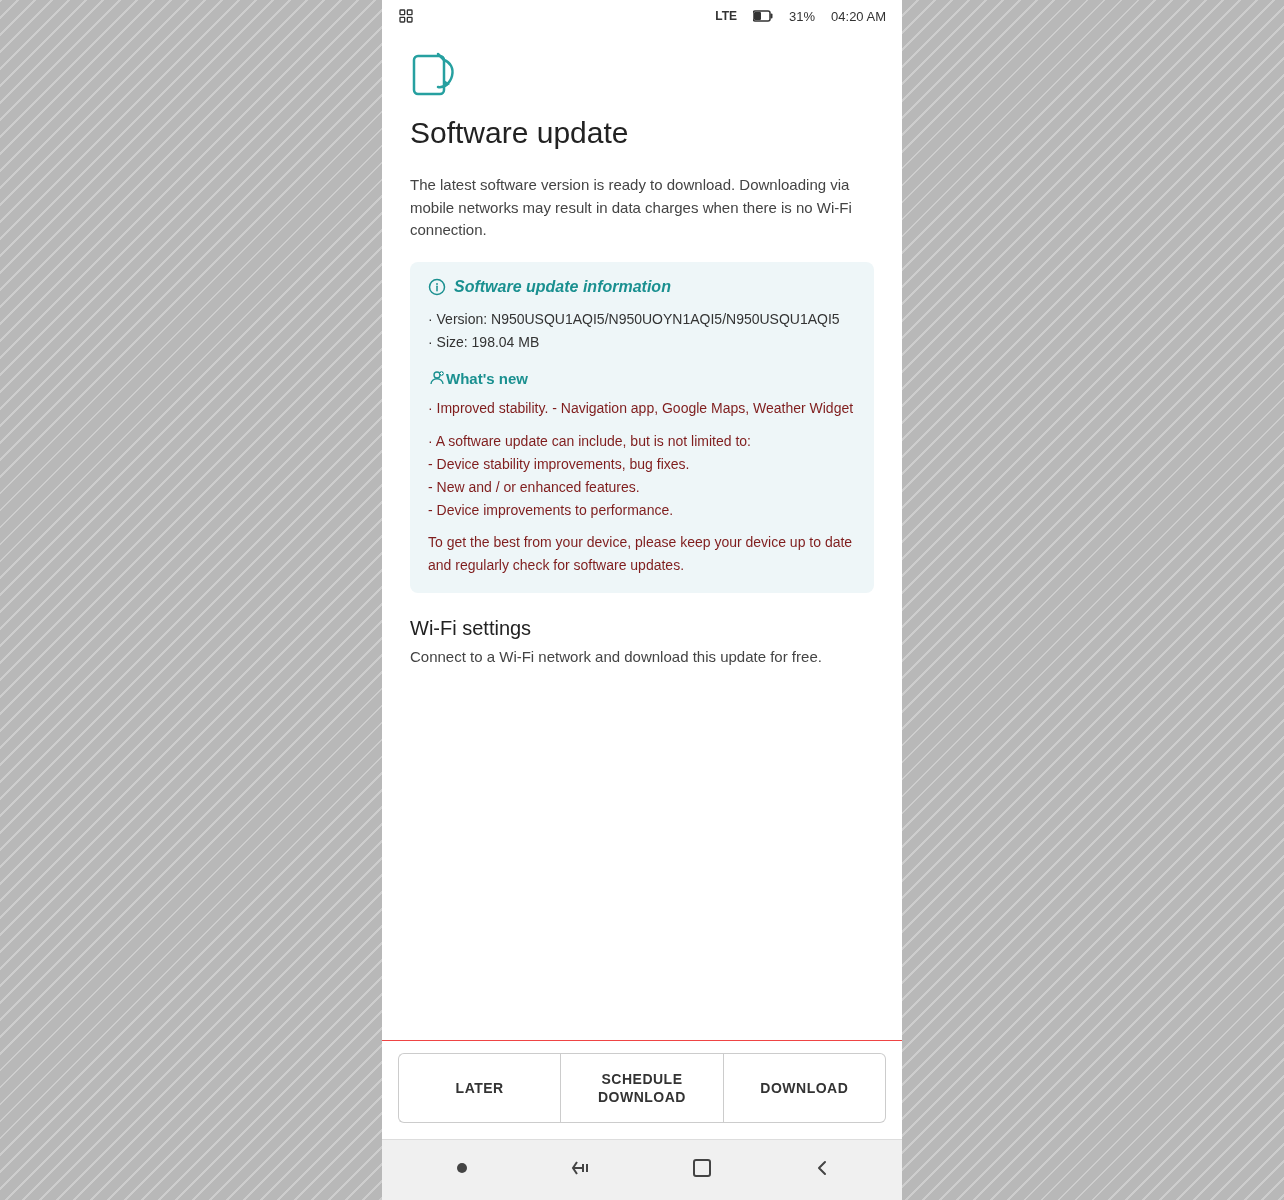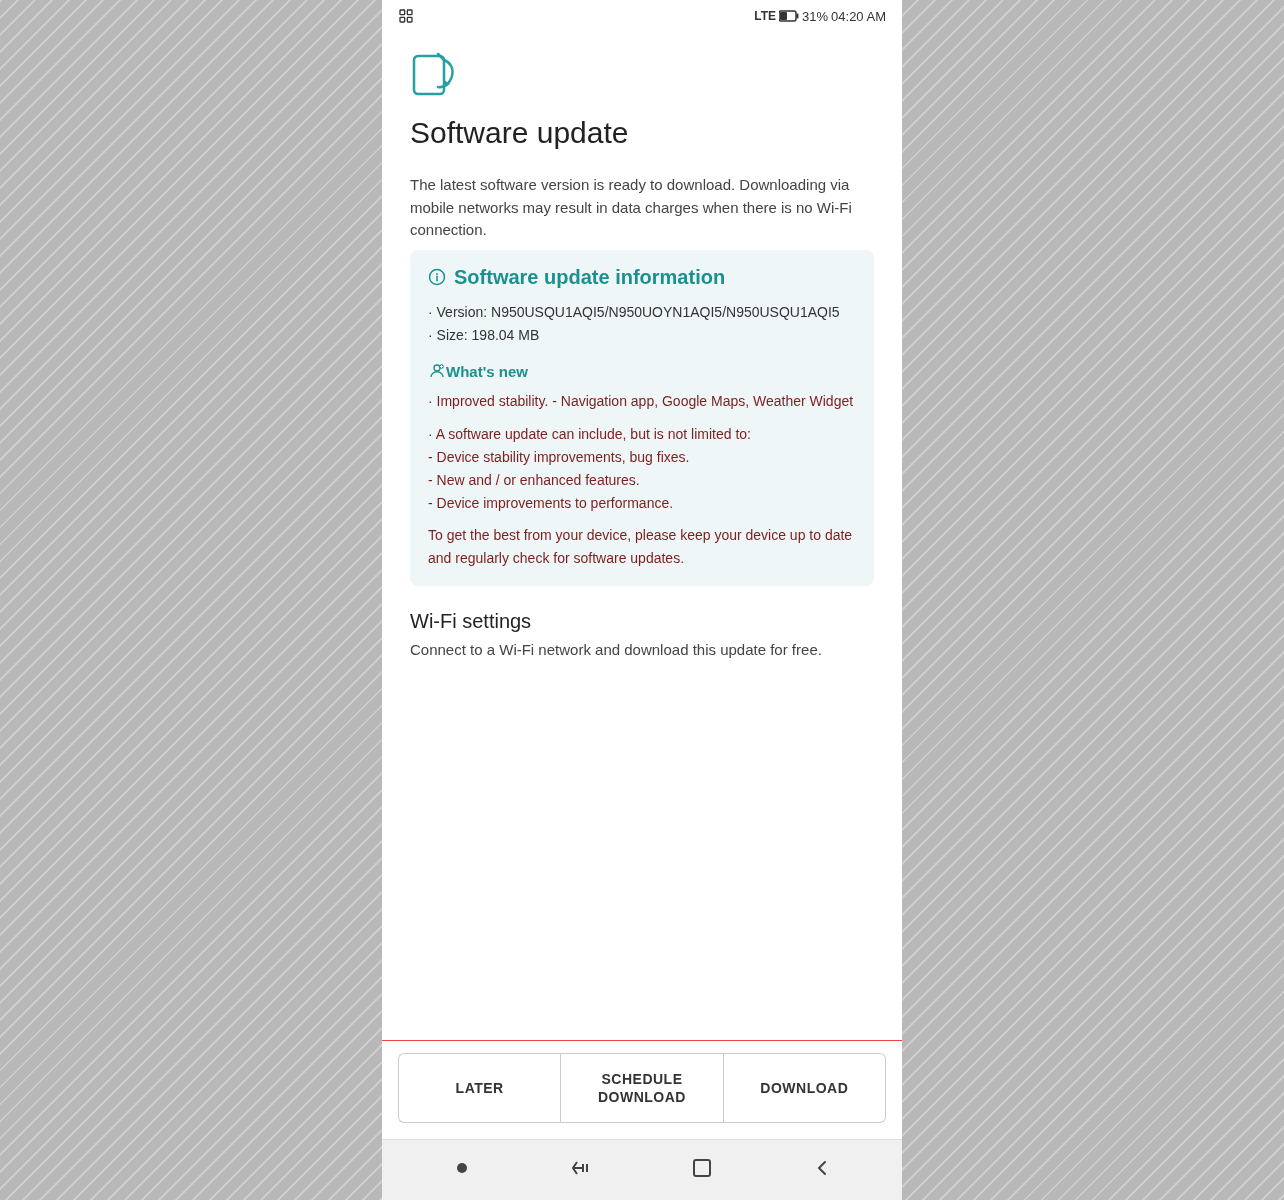--- a/index.html
+++ b/index.html
@@ -35,21 +35,21 @@
 
     
     .status-bar {
       display: flex;
       justify-content: flex-start;
       align-items: center;
       padding: 8px 16px;
       background: #fff;
       font-size: 13px;
       color: #333;
-      gap: 3px;
+      gap: 16px;
       height: 32px;
     }
 
     
     .content {
       flex: 1;
       overflow-y: auto;
       padding: 20px 28px 24px 28px;
       background: #fff;
     }
@@ -65,38 +65,39 @@
       font-size: 30px;
       font-weight: 400;
       color: #222;
       margin-bottom: 24px;
     }
 
     .description {
       font-size: 15px;
       color: #444;
       line-height: 1.5;
-      margin-bottom: 8px;
+      margin-bottom: 20px;
     }
 
     .info-box {
       background: #eef6f8;
       border-radius: 8px;
       padding: 16px 18px;
       margin-bottom: 24px;
     }
 
     .info-header {
       display: flex;
       align-items: center;
       gap: 8px;
       color: #1a9090;
-      font-size: 20px;
+      font-size: 16px;
       font-weight: 600;
       margin-bottom: 12px;
+      font-style: italic;
     }
 
     .info-header svg {
       flex-shrink: 0;
     }
 
     .version-info {
       font-size: 14px;
       color: #333;
       line-height: 1.7;

